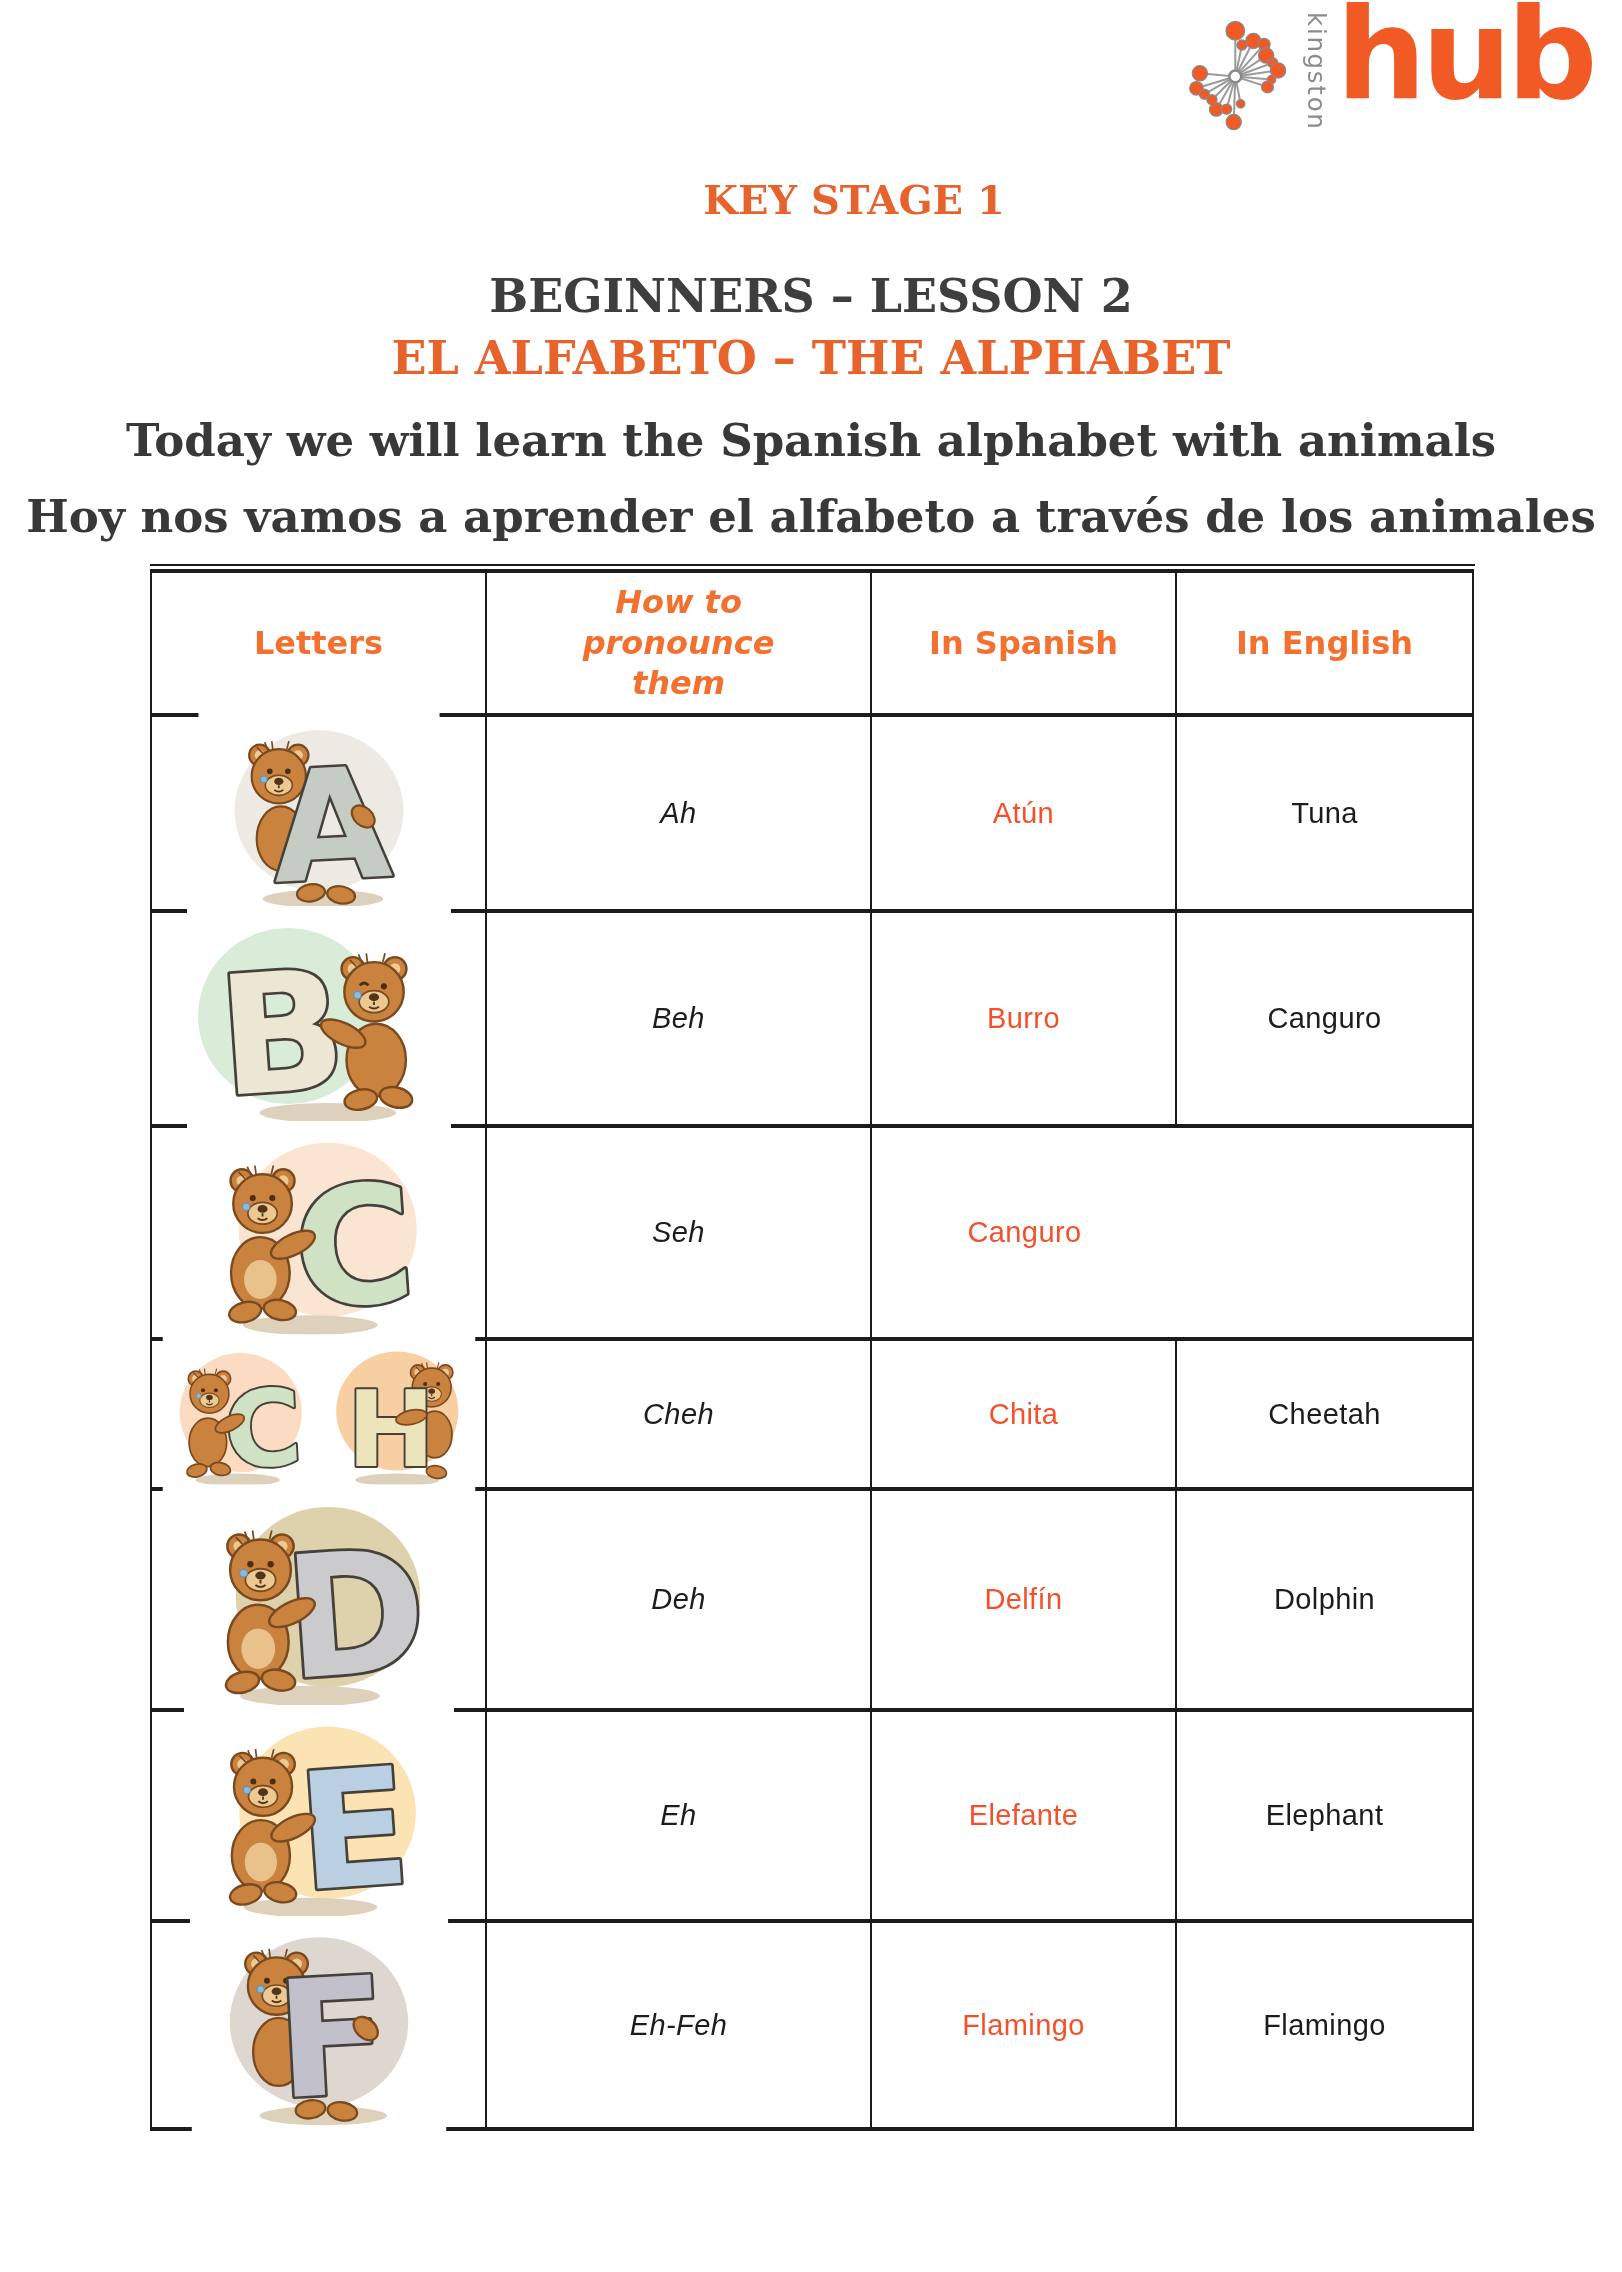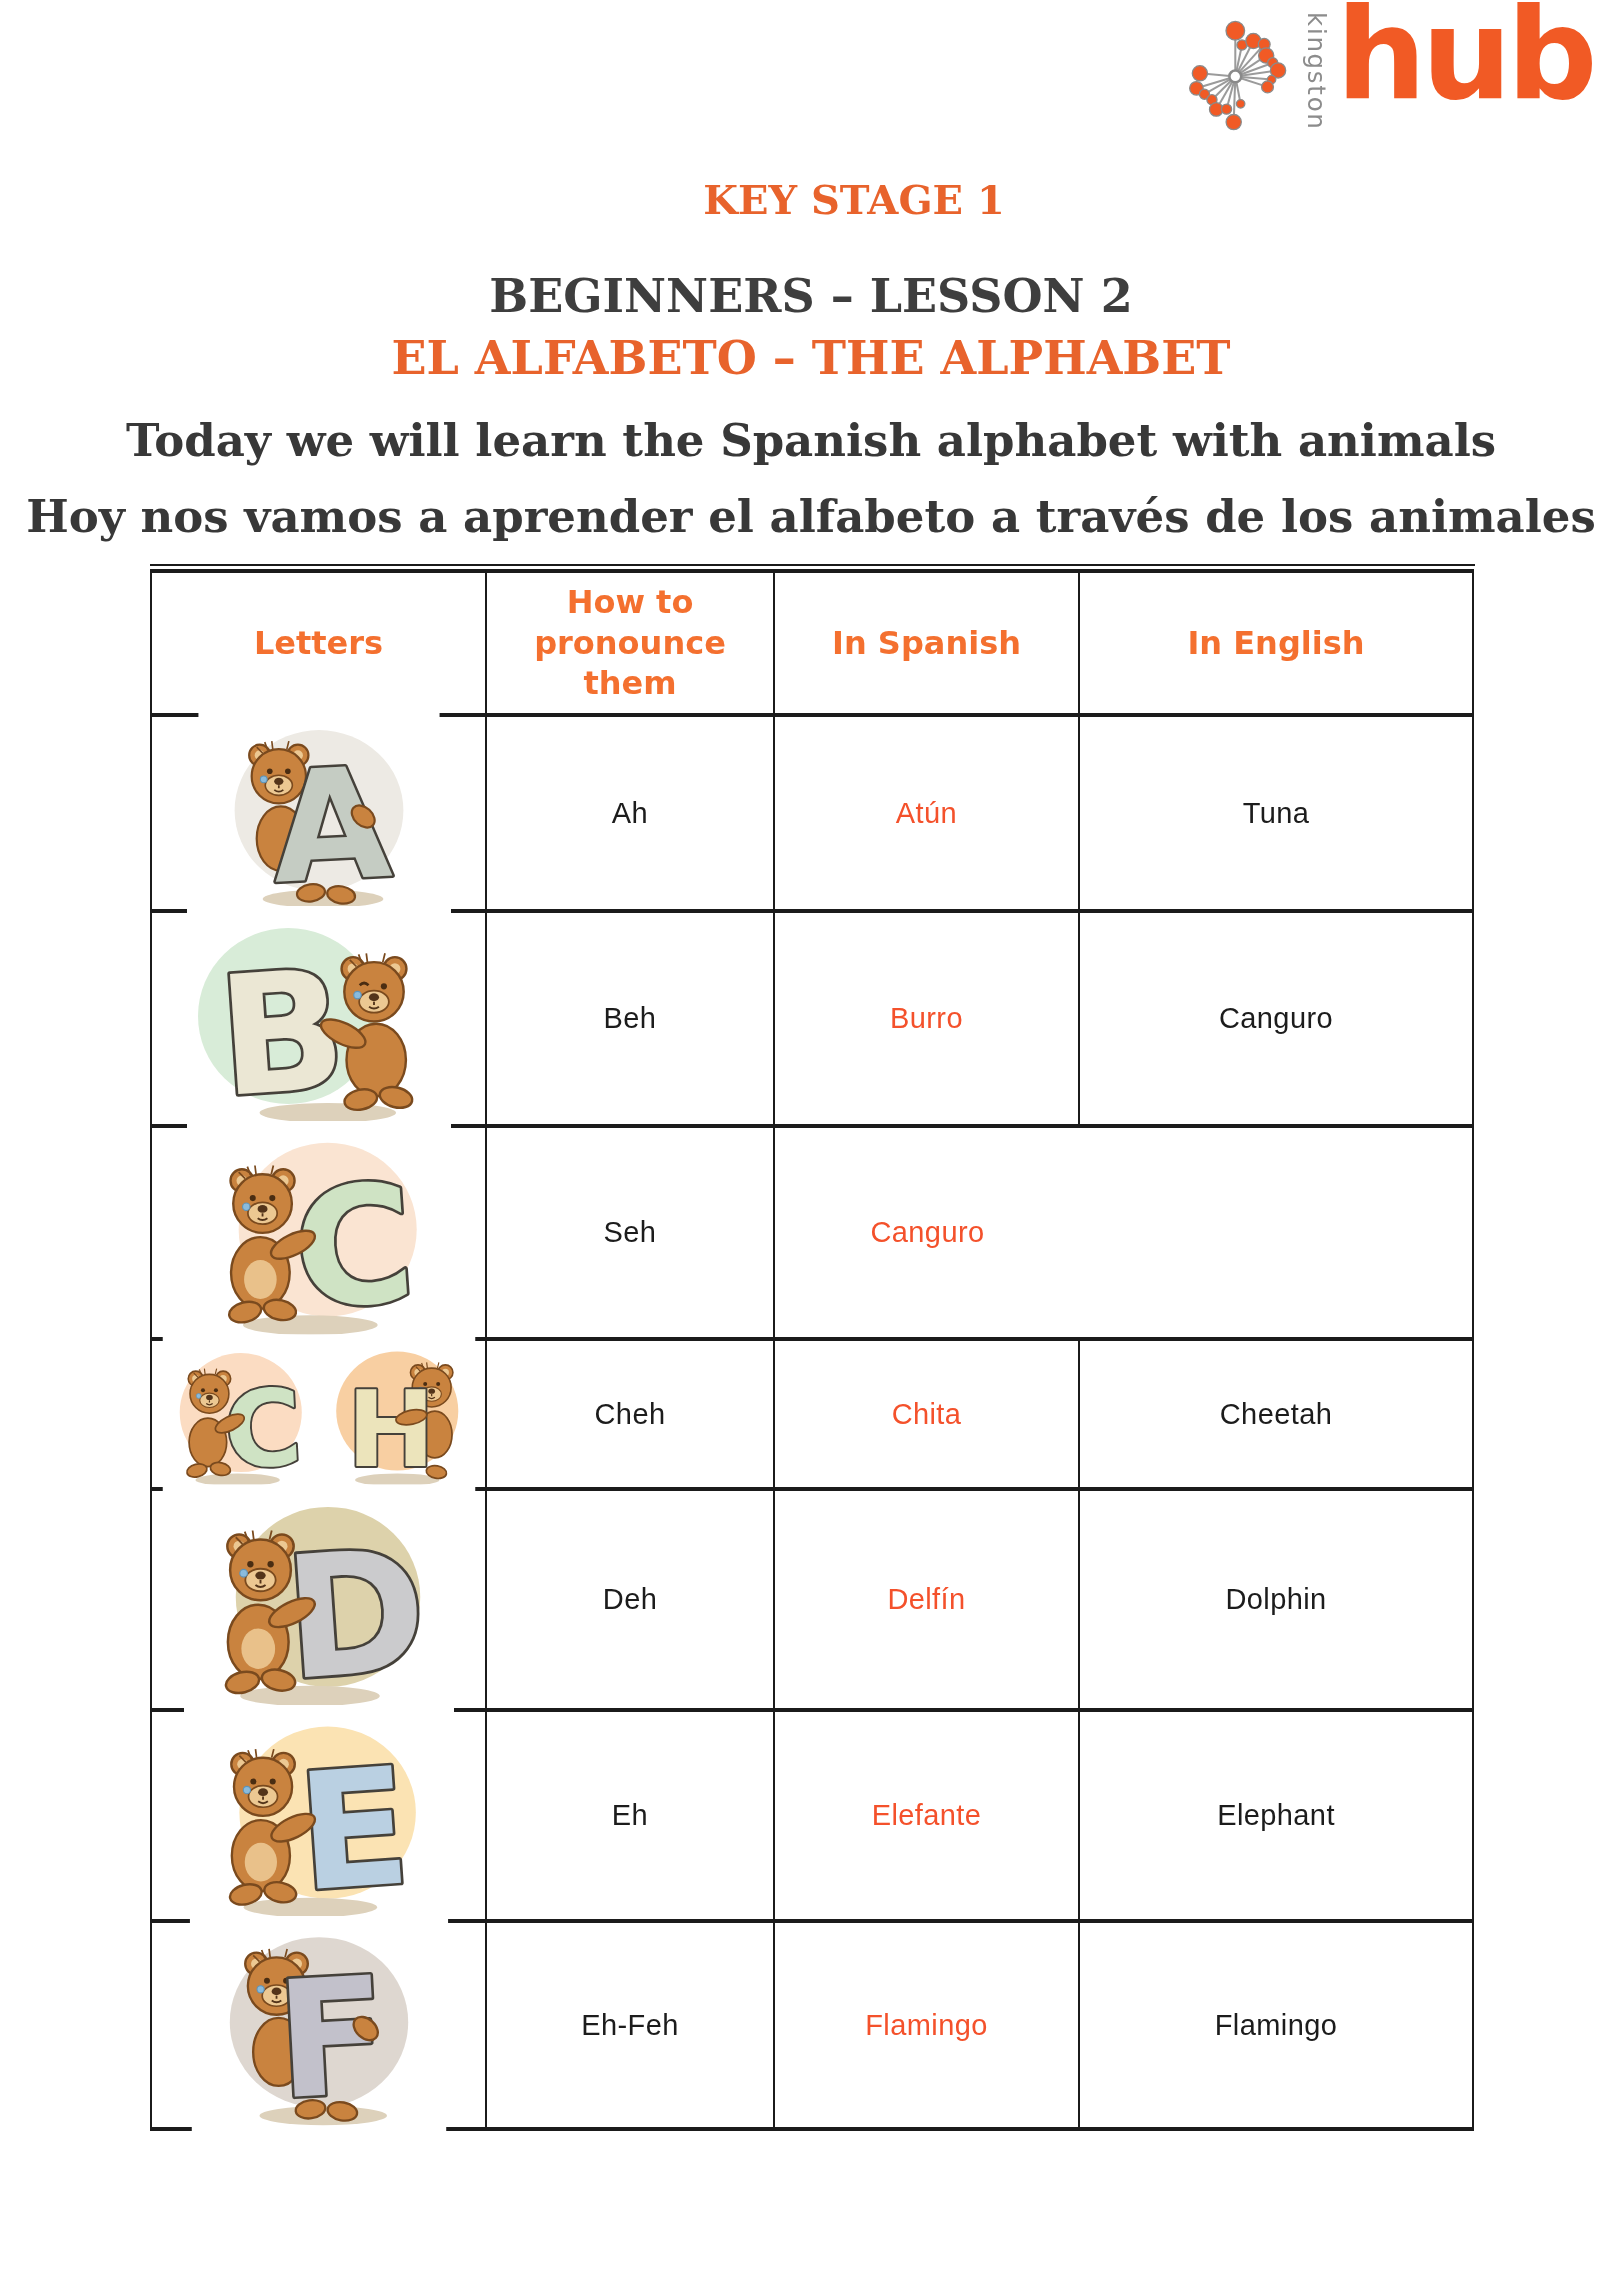--- a/index.html
+++ b/index.html
@@ -57,21 +57,21 @@
   .abc-table::before{ 
     content:"";position:absolute;left:-2.5px;right:-2.5px;top:-9.3px;height:2.5px;background:var(--line);
   }
   .trow{display:flex;position:relative;border-bottom:4.2px solid var(--line);box-sizing:border-box;}
   .cell{
     box-sizing:border-box;border-right:2.5px solid var(--line);
     display:flex;align-items:center;justify-content:center;text-align:center;
     position:relative;
   }
   .cell:last-child{border-right:none;}
-  .c0{width:335px;} .c1{width:288px;} .c2{width:305px;} .cell.c3{flex:1;}
+  .c0{width:335px;} .c1{width:385px;font-style:italic;} .c2{width:305px;} .cell.c3{flex:1;}
   .hdr .cell{
     font-family:"DejaVu Sans",sans-serif;font-weight:bold;font-size:32px;
     color:var(--header-orange);line-height:1.28;
   }
   .hdr .cell span{display:inline-block;max-width:203px;}
   .hdr .cell.wide span{max-width:355px;}
   .txt{font-size:29px;color:var(--cell-text);letter-spacing:0.4px;}
   .spa{color:var(--spanish-orange);}
   .art{
     position:absolute;left:50%;top:-6.8px;transform:translateX(-50%);

